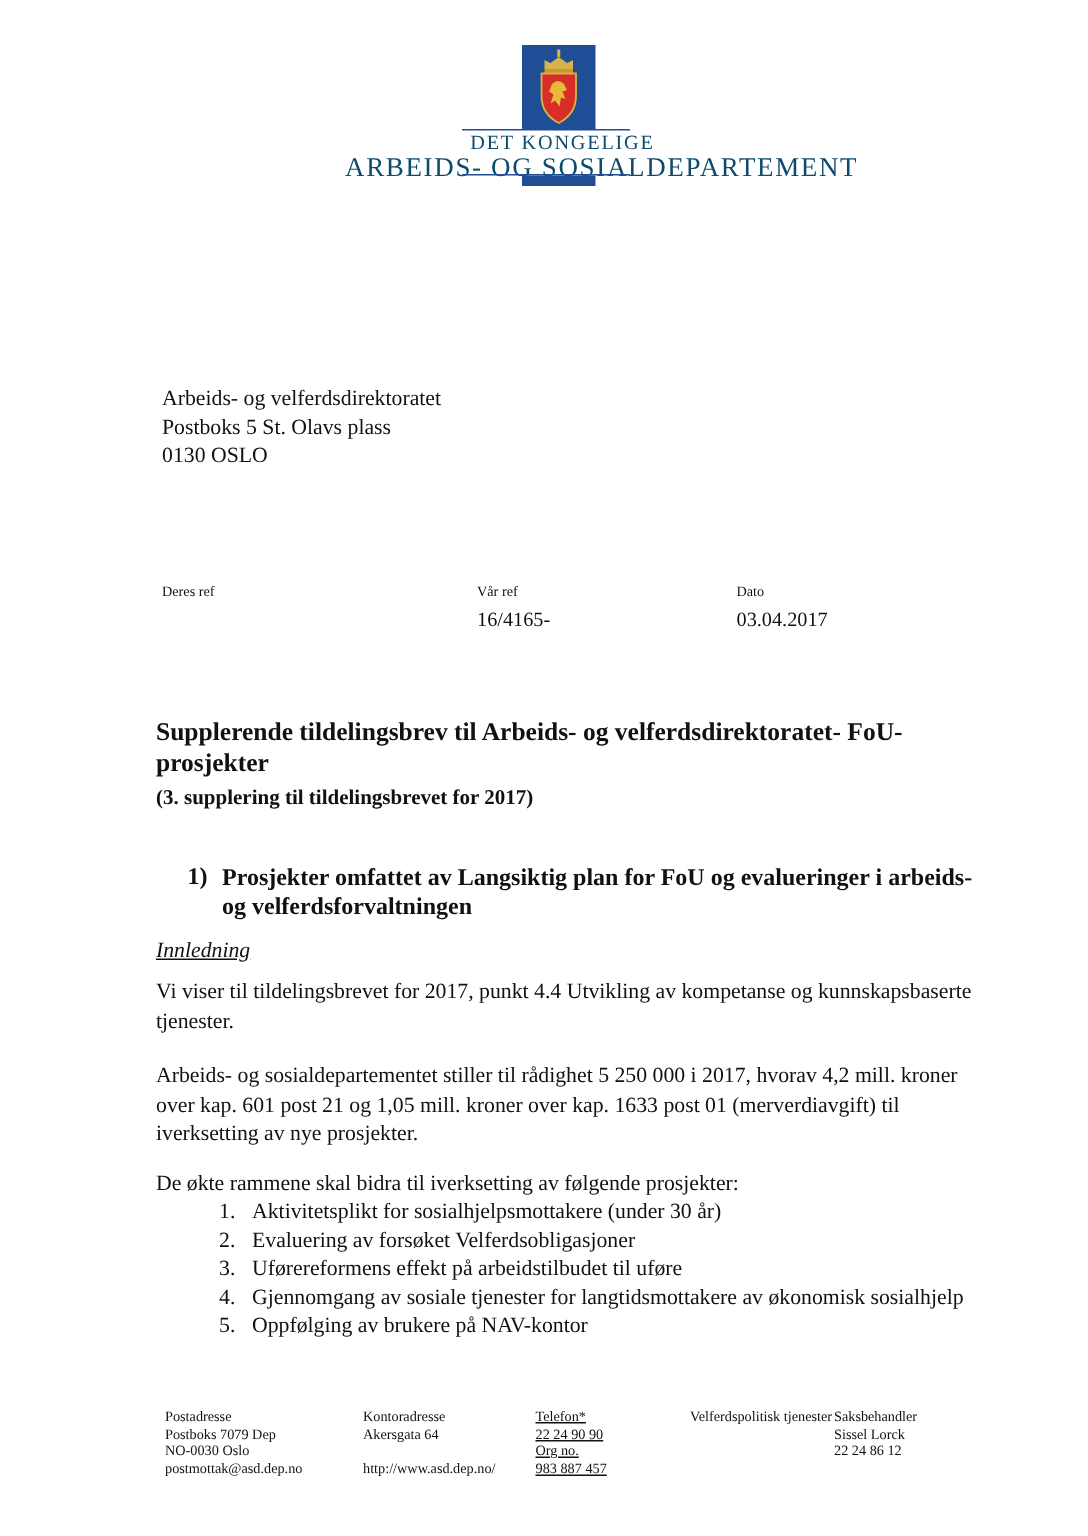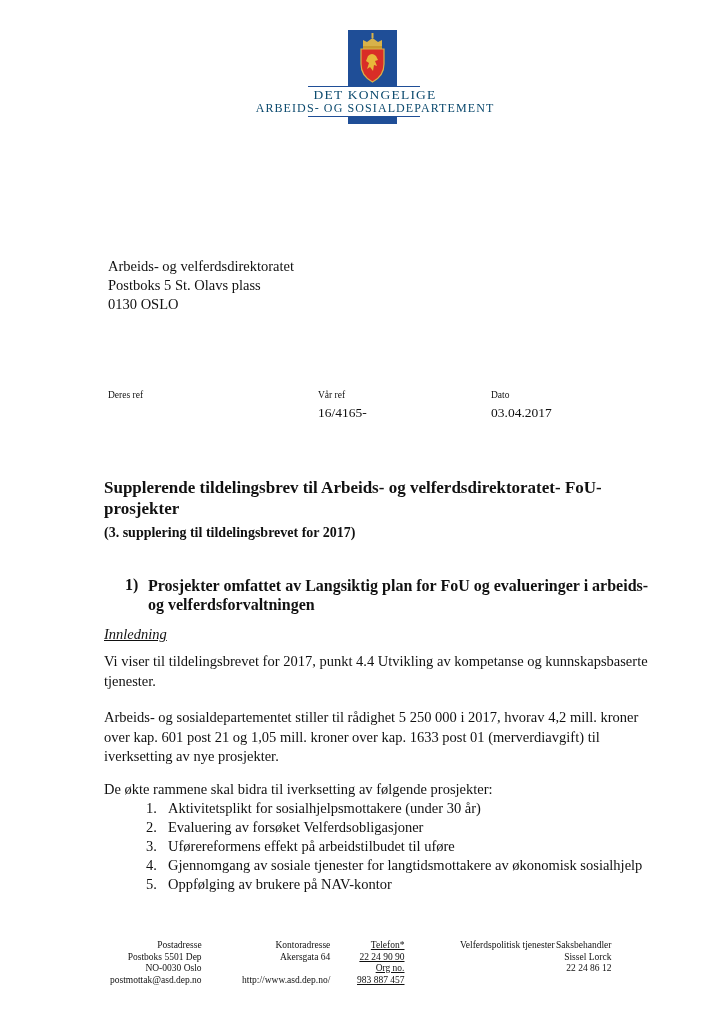--- a/index.html
+++ b/index.html
@@ -7,21 +7,21 @@
     .abs { position: absolute; }
 
     
     .logo-block { left: 348px; top: 30px; width: 49px; height: 56px; background: #1f4e97; }
     .logo-rule { height: 1px; background: #1f4e97; }
     .logo-rule.top { left: 308px; top: 86px; width: 112px; }
     .logo-rule.bottom { left: 308px; top: 116px; width: 112px; }
     .logo-block-bottom { left: 348px; top: 117px; width: 49px; height: 7px; background: #1f4e97; }
     .logo-line1, .logo-line2 { left: 230px; width: 290px; text-align: center; font-family: "Liberation Serif", serif; color: #0c4a6e; letter-spacing: 1.2px; white-space: nowrap; }
     .logo-line1 { top: 87px; font-size: 13.5px; }
-    .logo-line2 { top: 101px; font-size: 12px; letter-spacing: 1.1px; }
+    .logo-line2 { top: 101px; font-size: 18px; letter-spacing: 1.1px; }
 
     
     .address { left: 108px; top: 257px; font-size: 14.5px; line-height: 19px; }
     .address div { white-space: nowrap; }
 
     
     .ref-label { font-size: 9.5px; top: 390px; }
     .ref-value { font-size: 13.5px; top: 405px; text-align: right; }
 
     
@@ -38,21 +38,21 @@
     .p1 { top: 652px; }
     .p2 { top: 708px; }
     .p3 { top: 780px; }
 
     .plist { left: 146px; top: 799px; font-size: 14.5px; line-height: 19px; margin: 0; padding: 0; list-style: none; }
     .plist li { white-space: nowrap; }
     .plist .num { display: inline-block; width: 22px; }
 
     
     .footer { top: 940px; font-size: 9.5px; line-height: 11.5px; }
-    .footer div { white-space: nowrap; text-align: right; }
+    .footer div { white-space: nowrap; }
   </style>
 </head>
 <body>
 
 <div class="abs logo-block">
   <svg width="49" height="56" viewBox="0 0 49 56">
 
     <rect x="23.5" y="3" width="2" height="5" fill="#d8b24a"></rect>
     <path d="M15 16 L15 10 L19 12 L24.5 8 L30 12 L34 10 L34 16 Z" fill="#d8b24a"></path>
     <rect x="15" y="16" width="19" height="3" fill="#c79a2e"></rect>
@@ -95,21 +95,21 @@
 <ol class="abs plist">
   <li><span class="num">1.</span><span>Aktivitetsplikt for sosialhjelpsmottakere (under 30 år)</span></li>
   <li><span class="num">2.</span><span>Evaluering av forsøket Velferdsobligasjoner</span></li>
   <li><span class="num">3.</span><span>Uførereformens effekt på arbeidstilbudet til uføre</span></li>
   <li><span class="num">4.</span><span>Gjennomgang av sosiale tjenester for langtidsmottakere av økonomisk sosialhjelp</span></li>
   <li><span class="num">5.</span><span>Oppfølging av brukere på NAV-kontor</span></li>
 </ol>
 
 <div class="abs footer" style="left:110px;">
   <div>Postadresse</div>
-  <div>Postboks 5501 Dep</div>
+  <div>Postboks 7079 Dep</div>
   <div>NO-0030 Oslo</div>
   <div>postmottak@asd.dep.no</div>
 </div>
 <div class="abs footer" style="left:242px;">
   <div>Kontoradresse</div>
   <div>Akersgata 64</div>
   <div style="height:11.5px;"></div>
   <div>http://www.asd.dep.no/</div>
 </div>
 <div class="abs footer" style="left:357px;text-decoration:underline;">

